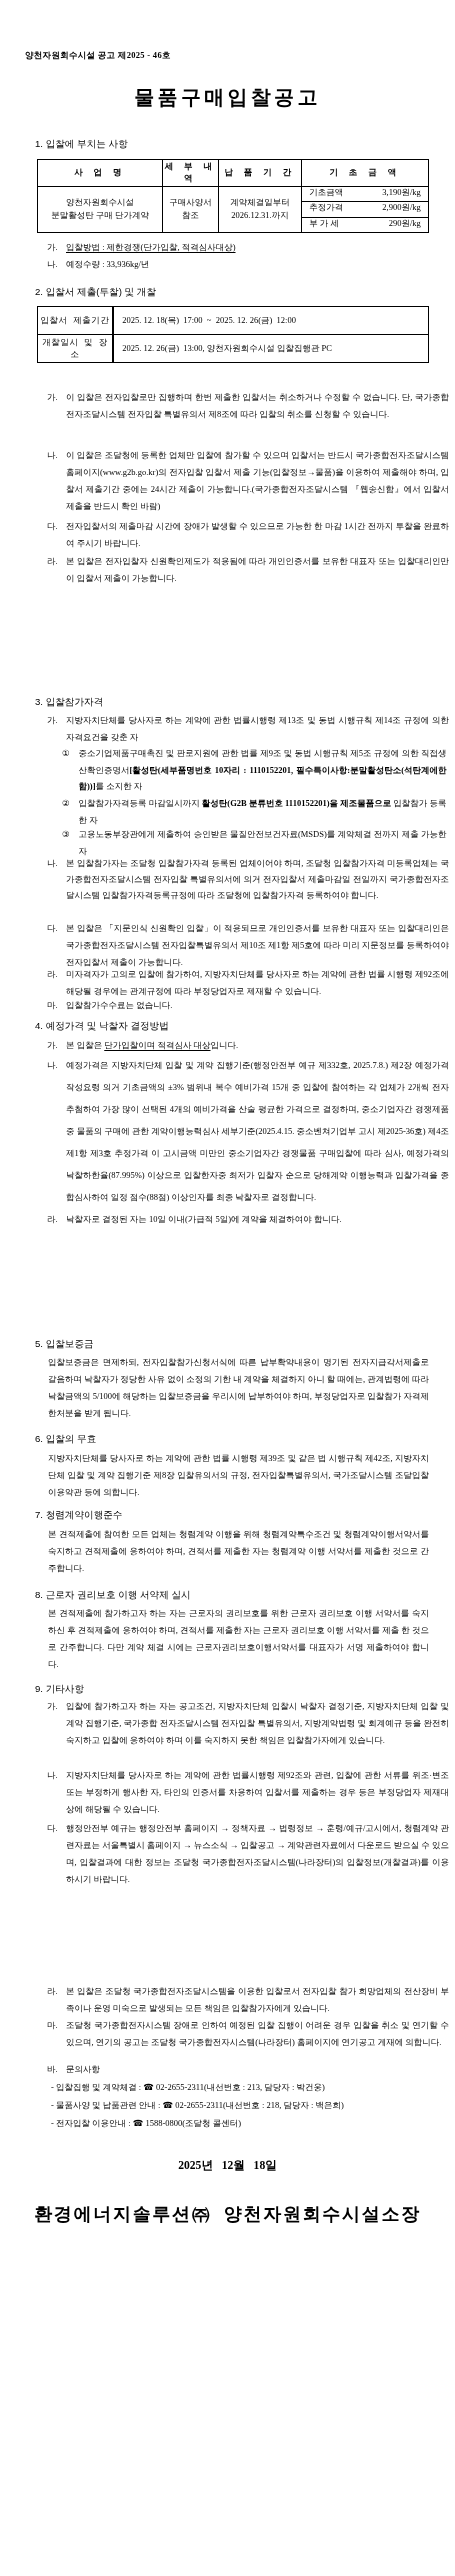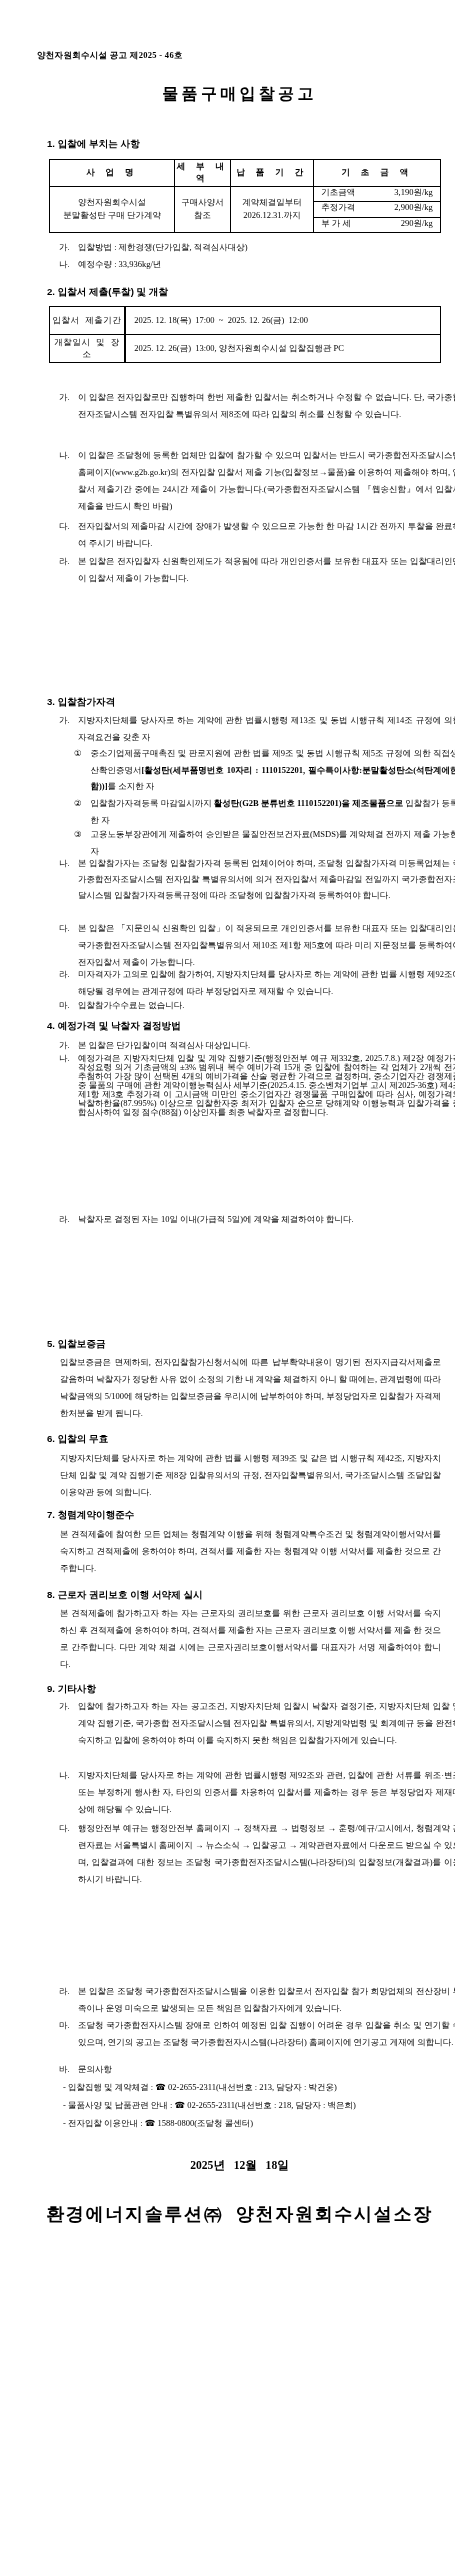--- a/index.html
+++ b/index.html
@@ -1,32 +1,32 @@
 <!DOCTYPE html>
 <html style="font-size:8.8px"><head>
 <meta charset="utf-8">
 <style>
   html,body{margin:0;padding:0;background:#fff;}
   .page{position:relative;width:455px;height:2576px;background:#ffffff;color:#000;
         font-family:"Liberation Serif","DejaVu Serif",serif;overflow:hidden;}
-  .abs{position:absolute;margin-left:12px;}
+  .abs{position:absolute;}
   .notice-no{left:25px;font-size:8.5px;font-weight:bold;letter-spacing:0.3px;}
-  .title{left:0;width:100%;text-align:center;font-size:16px;font-weight:bold;letter-spacing:3.3px;}
-  .h{left:35px;font-size:9.6px;font-weight:bold;
+  .title{left:0;width:100%;text-align:center;font-size:20px;font-weight:bold;letter-spacing:3.3px;}
+  .h{left:35px;font-size:9.6px;font-weight:normal;
      font-family:"Liberation Sans","DejaVu Sans",sans-serif;}
   .item{left:47px;width:383px;font-size:8.5px;line-height:17px;text-align:justify;
         padding-left:19px;text-indent:-19px;}
   .no{display:inline-block;width:19px;text-indent:0;}
   .sub{left:62px;width:368px;font-size:8.5px;line-height:16.5px;text-align:justify;
        padding-left:16.5px;text-indent:-16.5px;}
   .sub .no{width:16.5px;}
   .par{left:48px;width:381px;font-size:8.5px;line-height:17px;text-align:justify;}
-  .u{text-underline-offset:1.7px;}
+  .u{text-decoration:underline;text-underline-offset:1.7px;}
   .b{font-weight:bold;}
-  .tight{line-height:9px;}
+  .tight{line-height:22px;}
   .lh29{line-height:16px;}
   table{border-collapse:collapse;}
   .t1,.t2{left:37px;width:392px;font-size:8.5px;border:1.1px solid #000;}
   .t1 th{border:0.6px solid #000;border-bottom:1.7px double #000;height:24px;
          font-weight:bold;letter-spacing:4.4px;text-align:center;}
   .t1 td{border:0.6px solid #000;text-align:center;vertical-align:middle;}
   .pre-line{white-space:pre-line;line-height:13.2px;}
   .amt-cell{padding:0;}
   .amt-row{display:flex;justify-content:space-between;height:14.3px;padding:0 7.2px;}
   .amt-row + .amt-row{border-top:0.6px solid #000;}

